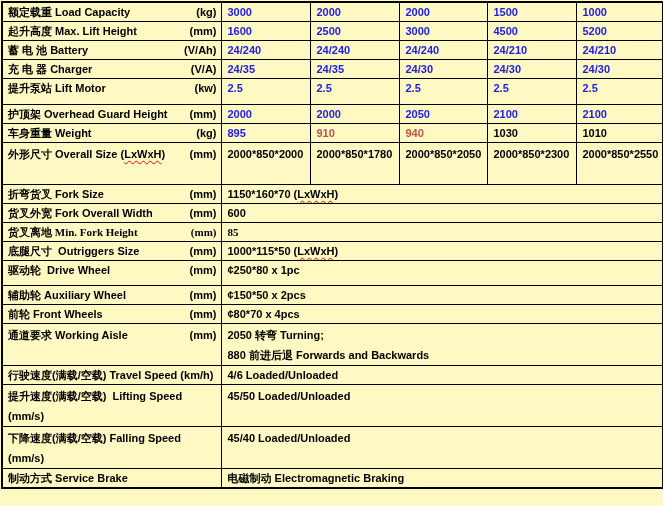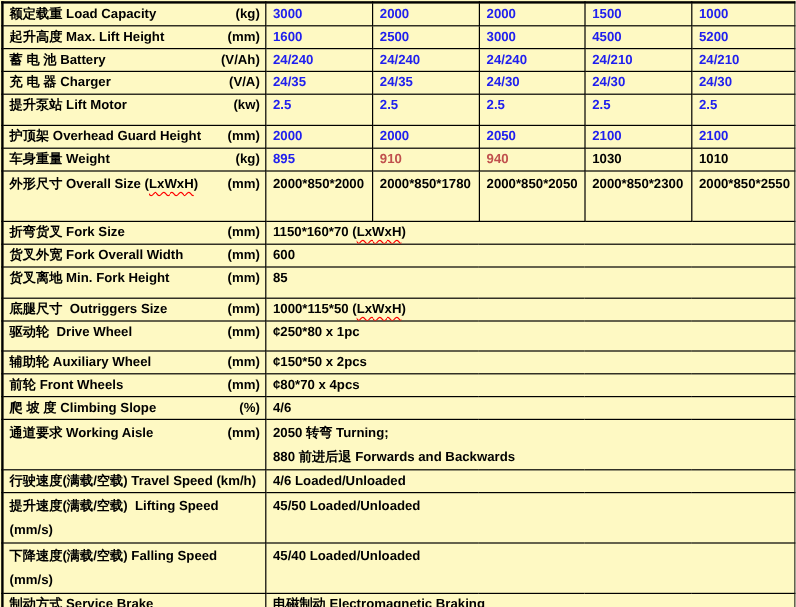--- a/index.html
+++ b/index.html
@@ -167,21 +167,21 @@
         </tr>
         <tr style="height: 19px;">
           <td class="label-cell">
             <div class="lblwrap">
               <span class="lbl-text">货叉外宽 Fork Overall Width</span>
               <span class="unit">(mm)</span>
             </div>
           </td>
           <td colspan="5" class="value-cell" style="color: rgb(0, 0, 0);">600</td>
         </tr>
-        <tr style="height: 26px;">
+        <tr style="height: 19px; font-family: Liberation Serif, serif;">
           <td class="label-cell">
             <div class="lblwrap">
               <span class="lbl-text">货叉离地 Min. Fork Height</span>
               <span class="unit">(mm)</span>
             </div>
           </td>
           <td colspan="5" class="value-cell" style="color: rgb(0, 0, 0);">85</td>
         </tr>
         <tr style="height: 19px;">
           <td class="label-cell">
@@ -211,29 +211,20 @@
           <td colspan="5" class="value-cell" style="color: rgb(0, 0, 0);">¢150*50 x 2pcs</td>
         </tr>
         <tr style="height: 19px;">
           <td class="label-cell">
             <div class="lblwrap">
               <span class="lbl-text">前轮 Front Wheels</span>
               <span class="unit">(mm)</span>
             </div>
           </td>
           <td colspan="5" class="value-cell" style="color: rgb(0, 0, 0);">¢80*70 x 4pcs</td>
-        </tr>
-        <tr style="height: 19px;">
-          <td class="label-cell">
-            <div class="lblwrap">
-              <span class="lbl-text">爬 坡 度 Climbing Slope</span>
-              <span class="unit">(%)</span>
-            </div>
-          </td>
-          <td colspan="5" class="value-cell" style="color: rgb(0, 0, 0);">4/6</td>
         </tr>
         <tr class="multiline" style="height: 42px;">
           <td class="label-cell">
             <div class="lblwrap">
               <span class="lbl-text">通道要求 Working Aisle</span>
               <span class="unit">(mm)</span>
             </div>
           </td>
           <td colspan="5" class="value-cell" style="color: rgb(0, 0, 0);">2050 转弯 Turning;
 880 前进后退 Forwards and Backwards</td>

